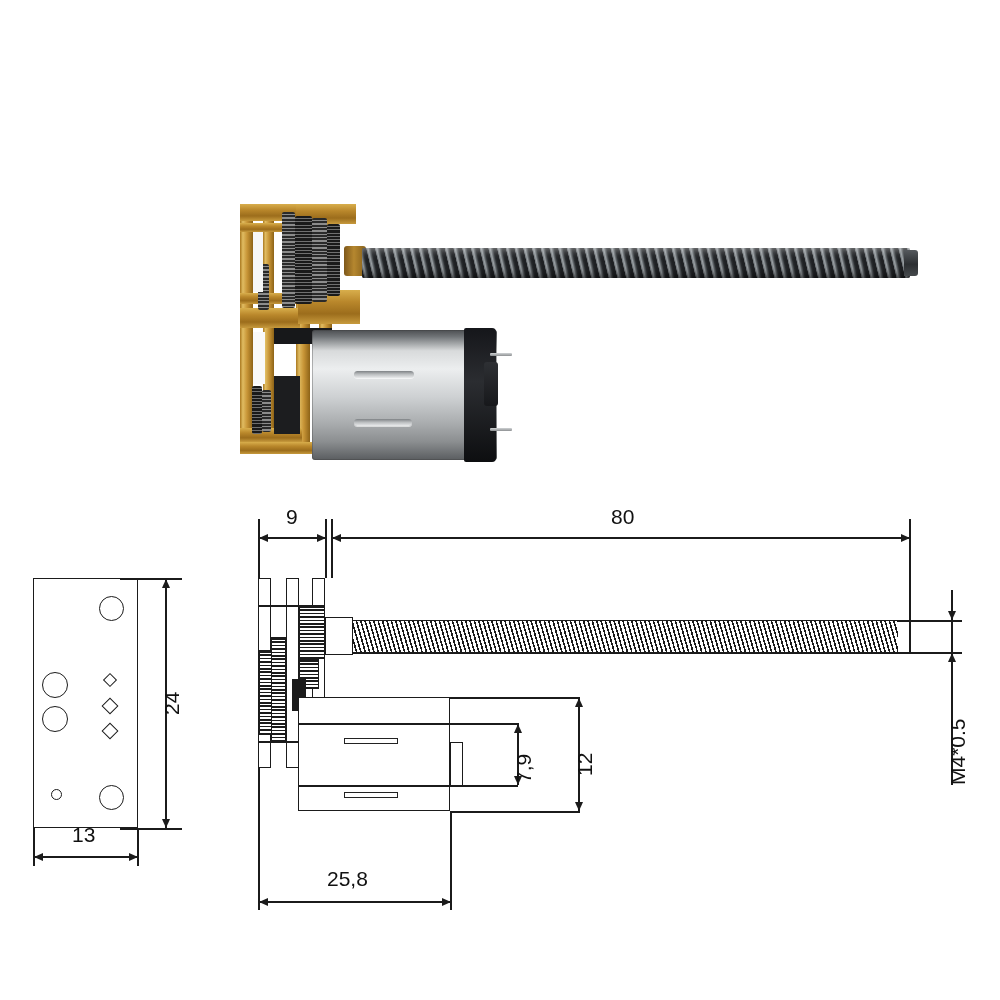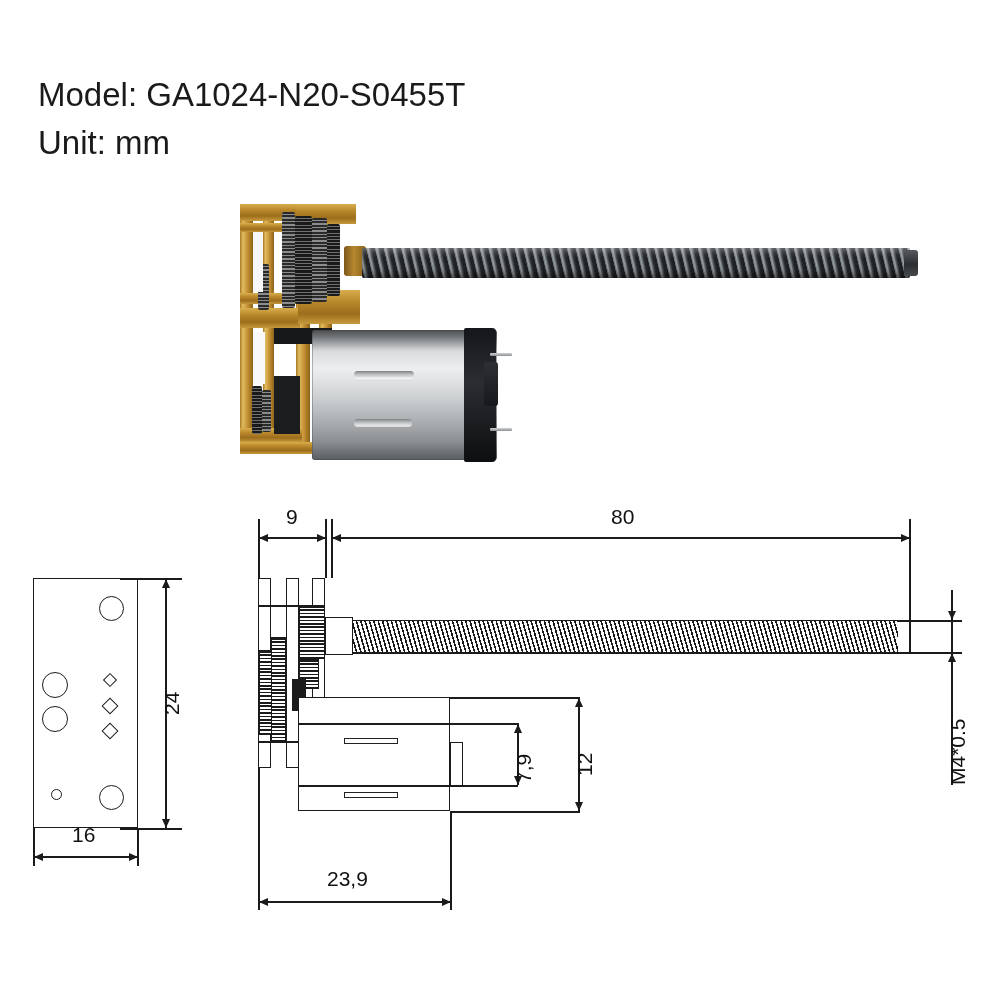--- a/index.html
+++ b/index.html
@@ -94,22 +94,20 @@
   .dwg-gear{position:absolute;
      background:repeating-linear-gradient(180deg,#1b1b1b 0px,#1b1b1b 1.6px,#ffffff 1.6px,#ffffff 3.4px);
      border:1.2px solid #1b1b1b;box-sizing:border-box;}
   .dwg-gear.solid{background:#1b1b1b;}
 </style>
 </head>
 <body>
 
 <div id="stage">
 
-  <div class="hdr" id="model-line">Model: GA1024-N20-S0455T</div>
-  <div class="hdr" id="unit-line">Unit: mm</div>
 
   <div id="photo">
 
     <div class="brass-v" style="left:4px;top:14px;width:13px;height:250px;"></div>
     <div class="brass-v" style="left:27px;top:14px;width:11px;height:250px;"></div>
     <div class="brass-v" style="left:60px;top:14px;width:14px;height:250px;"></div>
     <div class="brass-v" style="left:83px;top:14px;width:13px;height:230px;"></div>
 
     <div class="brass" style="left:4px;top:14px;width:92px;height:17px;"></div>
     <div class="brass" style="left:4px;top:33px;width:92px;height:9px;"></div>
@@ -167,21 +165,21 @@
     <div class="ln ln-v" style="left:165px;top:83px;height:250px;"></div>
     <div class="arw arw-u" style="left:161.5px;top:84px;"></div>
     <div class="arw arw-d" style="left:161.5px;top:324px;"></div>
     <div class="dim rot" style="left:160px;top:220px;">24</div>
 
     <div class="ln ln-v" style="left:33px;top:333px;height:38px;"></div>
     <div class="ln ln-v" style="left:137px;top:333px;height:38px;"></div>
     <div class="ln ln-h" style="left:33px;top:361px;width:105px;"></div>
     <div class="arw arw-l" style="left:34px;top:357.5px;"></div>
     <div class="arw arw-r" style="left:129px;top:357.5px;"></div>
-    <div class="dim" style="left:72px;top:328px;">16</div>
+    <div class="dim" style="left:72px;top:328px;">13</div>
 
     <div class="rect" style="left:258px;top:83px;width:13px;height:190px;"></div>
     <div class="rect" style="left:286px;top:83px;width:13px;height:190px;"></div>
     <div class="rect" style="left:312px;top:83px;width:13px;height:190px;"></div>
 
     <div class="ln ln-h" style="left:258px;top:110px;width:67px;"></div>
     <div class="ln ln-h" style="left:258px;top:246px;width:67px;"></div>
 
     <div class="dwg-gear" style="left:299px;top:110px;width:26px;height:54px;"></div>
     <div class="dwg-gear" style="left:299px;top:164px;width:20px;height:30px;"></div>
@@ -236,17 +234,17 @@
     <div class="ln ln-v" style="left:578px;top:202px;height:114px;"></div>
     <div class="arw arw-u" style="left:574.5px;top:203px;"></div>
     <div class="arw arw-d" style="left:574.5px;top:307px;"></div>
     <div class="dim rot" style="left:573px;top:281px;">12</div>
 
     <div class="ln ln-v" style="left:258px;top:273px;height:142px;"></div>
     <div class="ln ln-v" style="left:450px;top:316px;height:99px;"></div>
     <div class="ln ln-h" style="left:258px;top:406px;width:192px;"></div>
     <div class="arw arw-l" style="left:259px;top:402.5px;"></div>
     <div class="arw arw-r" style="left:442px;top:402.5px;"></div>
-    <div class="dim" style="left:327px;top:372px;">23,9</div>
+    <div class="dim" style="left:327px;top:372px;">25,8</div>
 
   </div>
 
 </div>
 
 </body></html>

